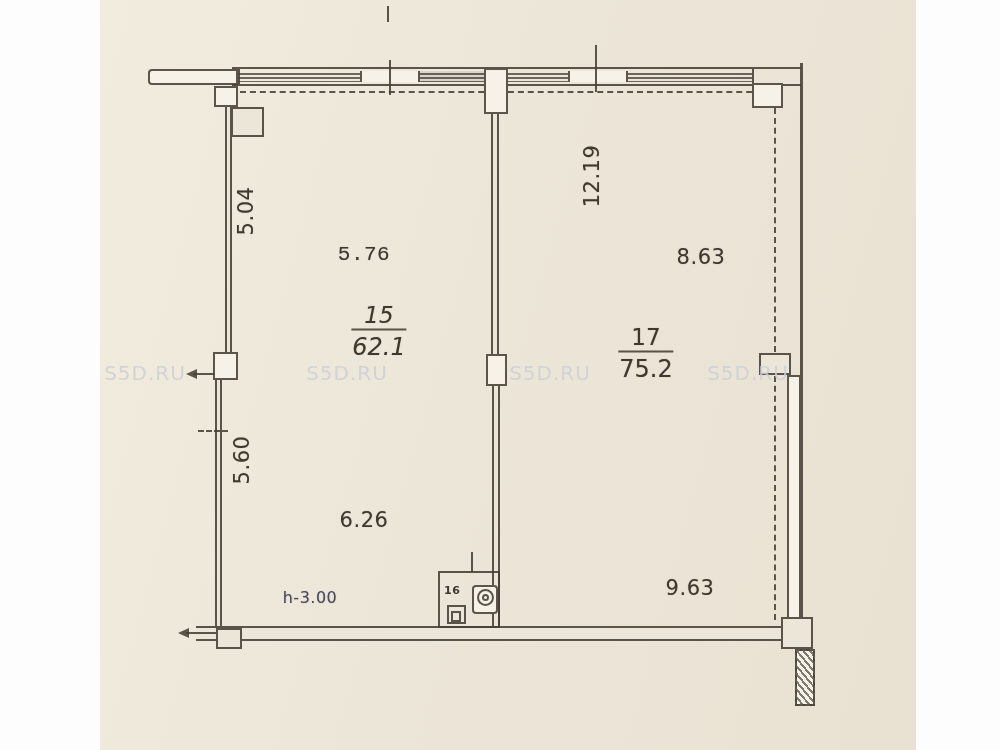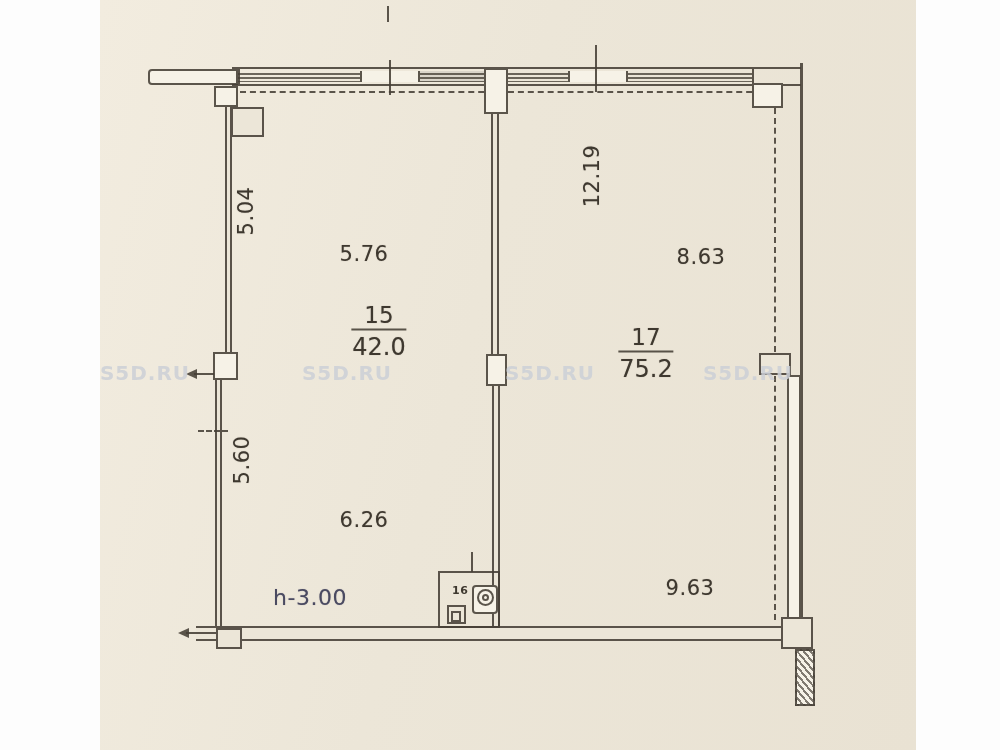--- a/index.html
+++ b/index.html
@@ -30,23 +30,23 @@
   .dash-v{width:0;border-left:2px dashed var(--line-soft);}
   .sep{position:absolute;top:0;bottom:0;width:2px;background:var(--line-soft);}
   .dim{font-size:21px;color:var(--ink);letter-spacing:.5px;white-space:nowrap;
        transform:translate(-50%,-50%);text-shadow:0 0 1px rgba(62,56,47,.35);}
   .vdim{transform:translate(-50%,-50%) rotate(-90deg);}
   .tiny{font-size:11px;transform:none;text-shadow:none;font-weight:bold;}
   .frac{transform:translate(-50%,-50%);text-align:center;color:var(--ink);
         text-shadow:0 0 1px rgba(62,56,47,.35);}
   .frac .top{display:block;font-size:23px;padding:0 13px 1px;border-bottom:2px solid rgba(62,56,47,.85);}
   .frac .bot{display:block;font-size:24px;padding-top:2px;}
-  .note{font-size:22px;color:var(--note);letter-spacing:.5px;transform:translate(-50%,-50%);
+  .note{font-size:16px;color:var(--note);letter-spacing:.5px;transform:translate(-50%,-50%);
         text-shadow:0 0 1px rgba(74,74,97,.4);white-space:nowrap;text-align:center;}
-  .wm{font-size:20px;font-weight:bold;color:var(--wm);opacity:.85;letter-spacing:1px;
+  .wm{font-size:20px;font-weight:normal;color:var(--wm);opacity:.85;letter-spacing:1px;
       transform:translate(-50%,-50%);white-space:nowrap;}
   .arrow-l{width:0;height:0;border-top:5px solid transparent;border-bottom:5px solid transparent;
            border-right:11px solid var(--line-soft);}
   .circle{border:2px solid var(--line-soft);border-radius:50%;box-sizing:border-box;background:var(--paper-light);}
 </style>
 </head>
 <body>
 
 <div class="stage">
   <div class="paper">
@@ -104,37 +104,37 @@
 
     <div class="abs" style="left:338px;top:571px;width:62px;height:57px;border:2px solid var(--line-soft);box-sizing:border-box;"></div>
     <div class="abs ln" style="left:371px;top:552px;width:2px;height:20px;"></div>
     <div class="abs box" style="left:372px;top:585px;width:26px;height:29px;border-radius:4px;"></div>
     <div class="abs circle" style="left:377px;top:589px;width:17px;height:17px;"></div>
     <div class="abs circle" style="left:382px;top:594px;width:7px;height:7px;"></div>
     <div class="abs box" style="left:347px;top:605px;width:19px;height:19px;background:var(--paper);"></div>
     <div class="abs box" style="left:351px;top:611px;width:10px;height:11px;background:var(--paper);"></div>
 
     <div class="abs dim vdim" style="left:146px;top:211px;">5.04</div>
-    <div class="abs dim" style="left:264px;top:254px;">5.76</div>
+    <div class="abs dim" style="left:264px;top:254px;font-family:Liberation Mono, monospace;">5.76</div>
     <div class="abs dim vdim" style="left:492px;top:176px;">12.19</div>
     <div class="abs dim" style="left:601px;top:257px;">8.63</div>
     <div class="abs dim vdim" style="left:142px;top:460px;">5.60</div>
     <div class="abs dim" style="left:264px;top:520px;">6.26</div>
     <div class="abs dim" style="left:590px;top:588px;">9.63</div>
 
-    <div class="abs frac" style="left:279px;top:331px;">
+    <div class="abs frac" style="left:279px;top:331px;font-style:italic;">
       <span class="top">15</span>
-      <span class="bot">42.0</span>
+      <span class="bot">62.1</span>
     </div>
     <div class="abs frac" style="left:546px;top:353px;">
       <span class="top">17</span>
       <span class="bot">75.2</span>
     </div>
 
-    <div class="abs dim tiny" style="left:344px;top:584px;margin-left:8px;">16</div>
+    <div class="abs dim tiny" style="left:344px;top:584px;">16</div>
 
     <div class="abs note" style="left:210px;top:597px;">h-3.00</div>
 
     <div class="abs wm" style="left:45px;top:373px;">S5D.RU</div>
     <div class="abs wm" style="left:247px;top:373px;">S5D.RU</div>
     <div class="abs wm" style="left:450px;top:373px;">S5D.RU</div>
     <div class="abs wm" style="left:648px;top:373px;">S5D.RU</div>
 
   </div>
 </div>

